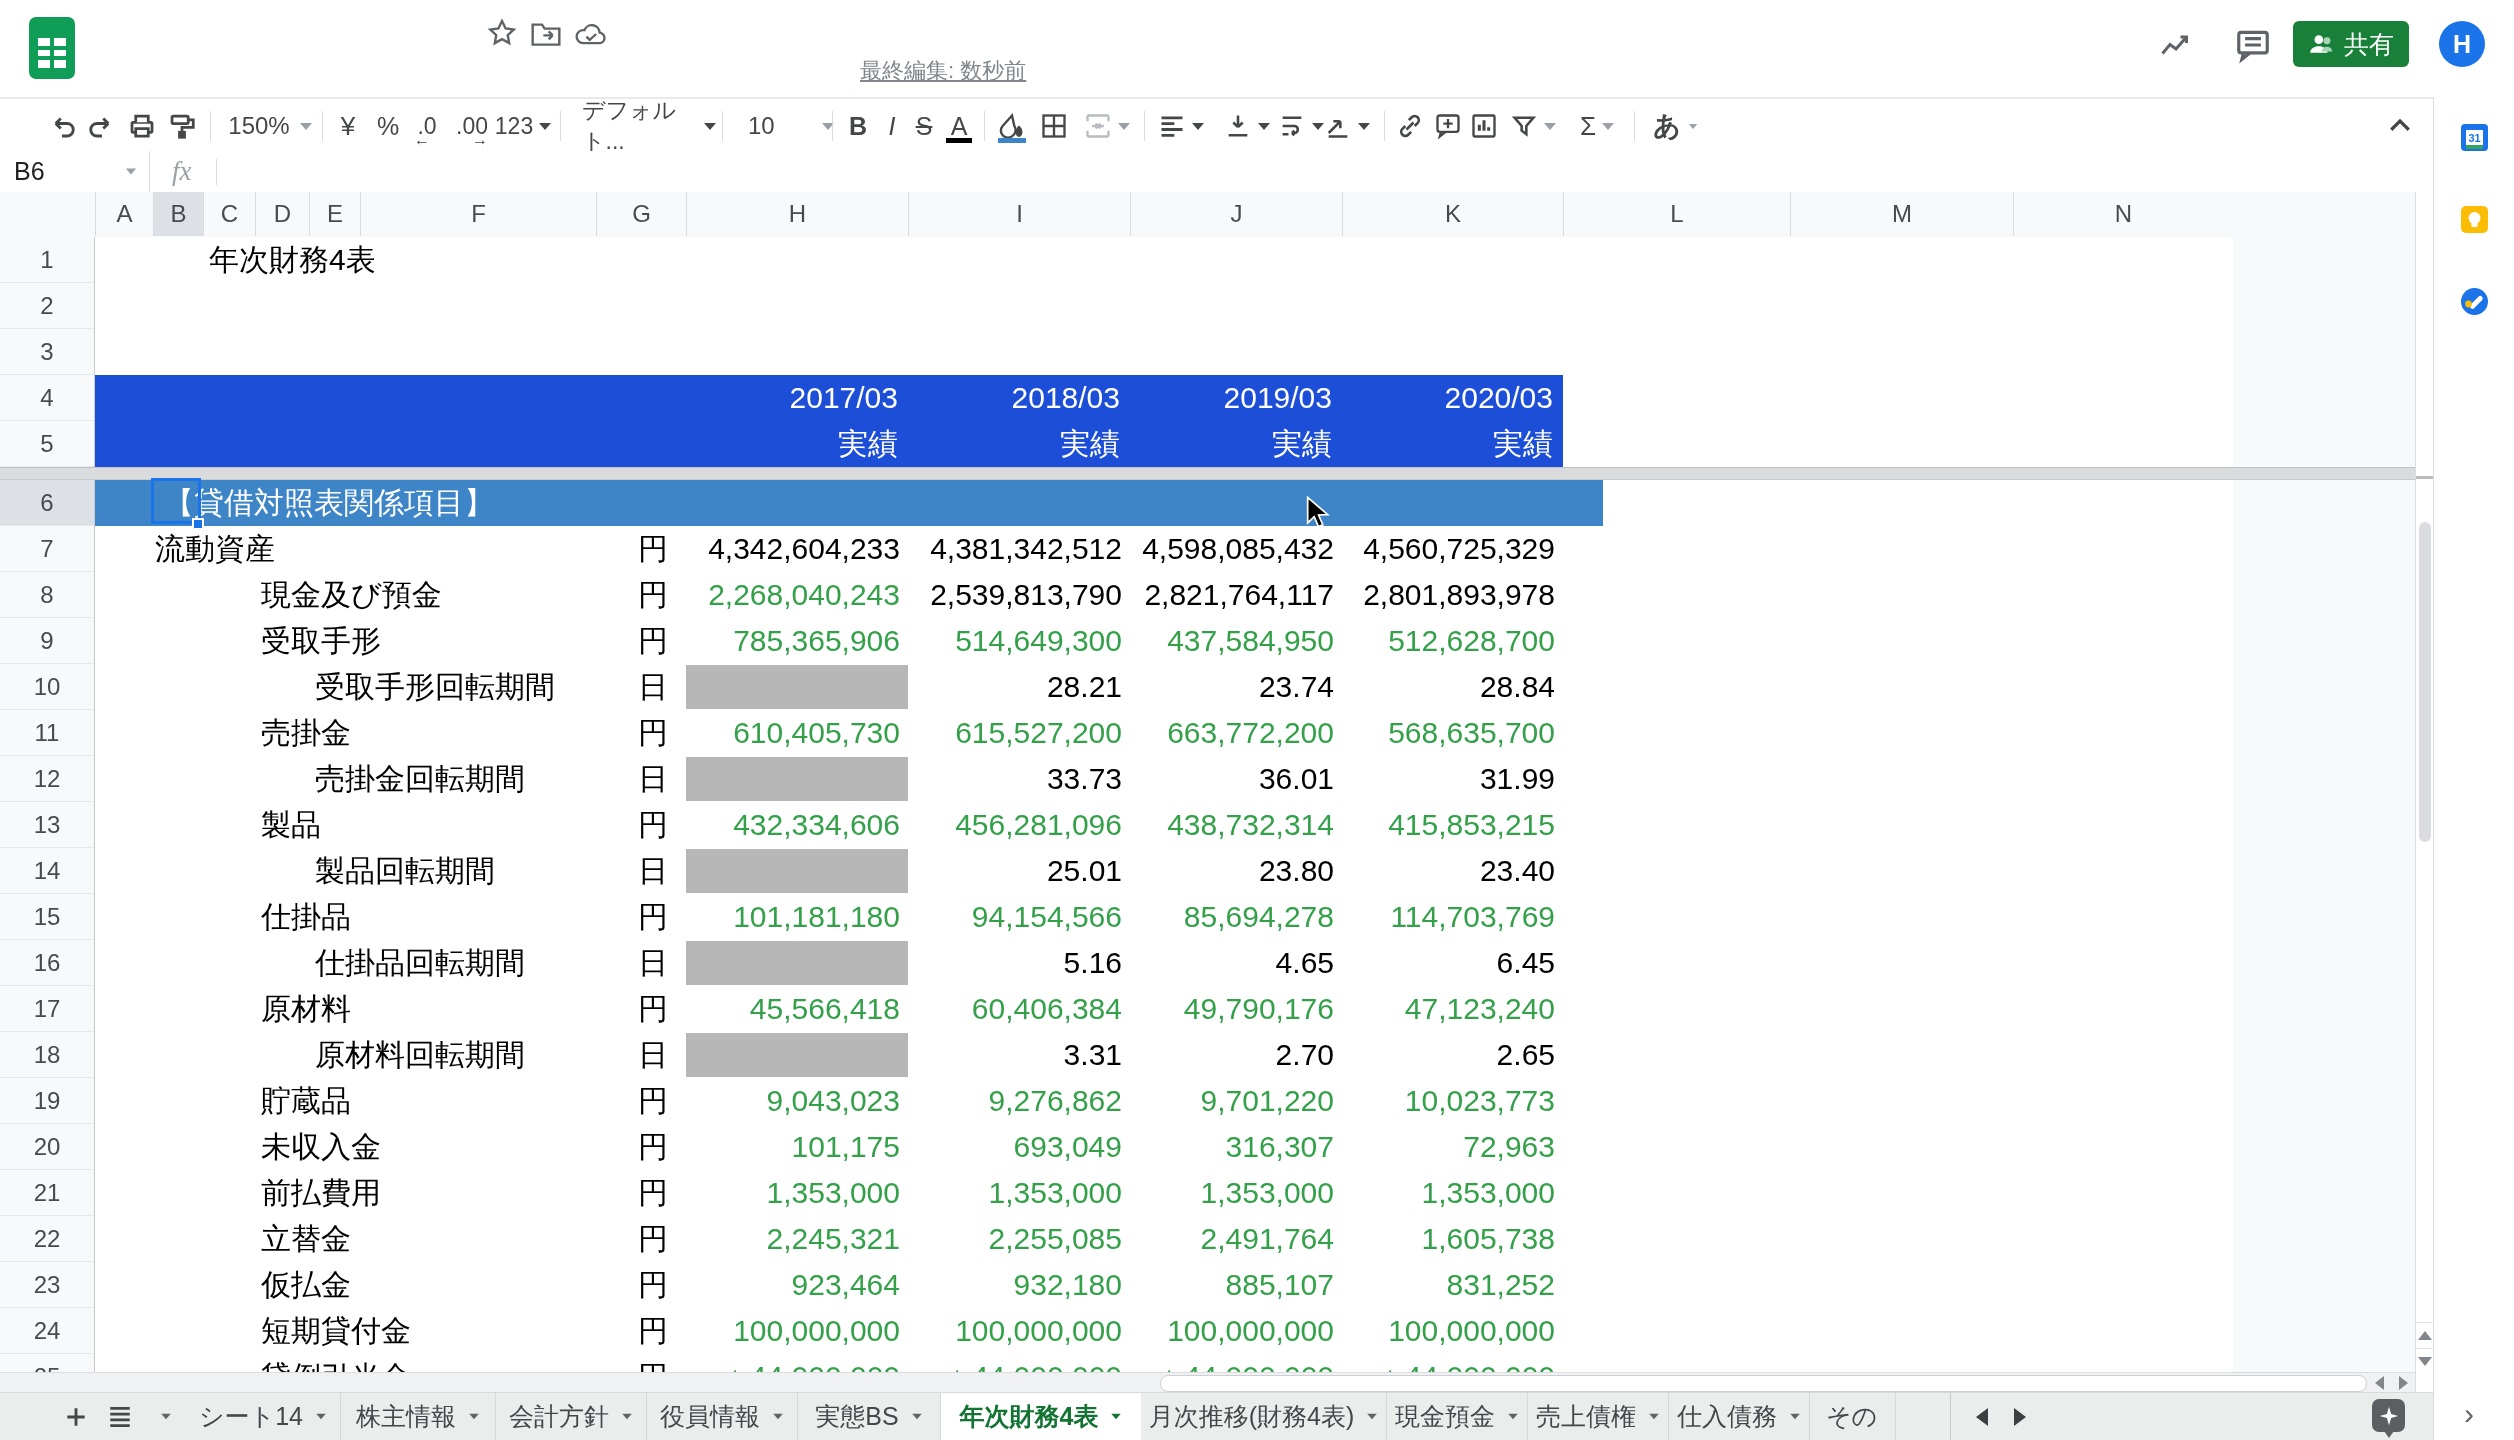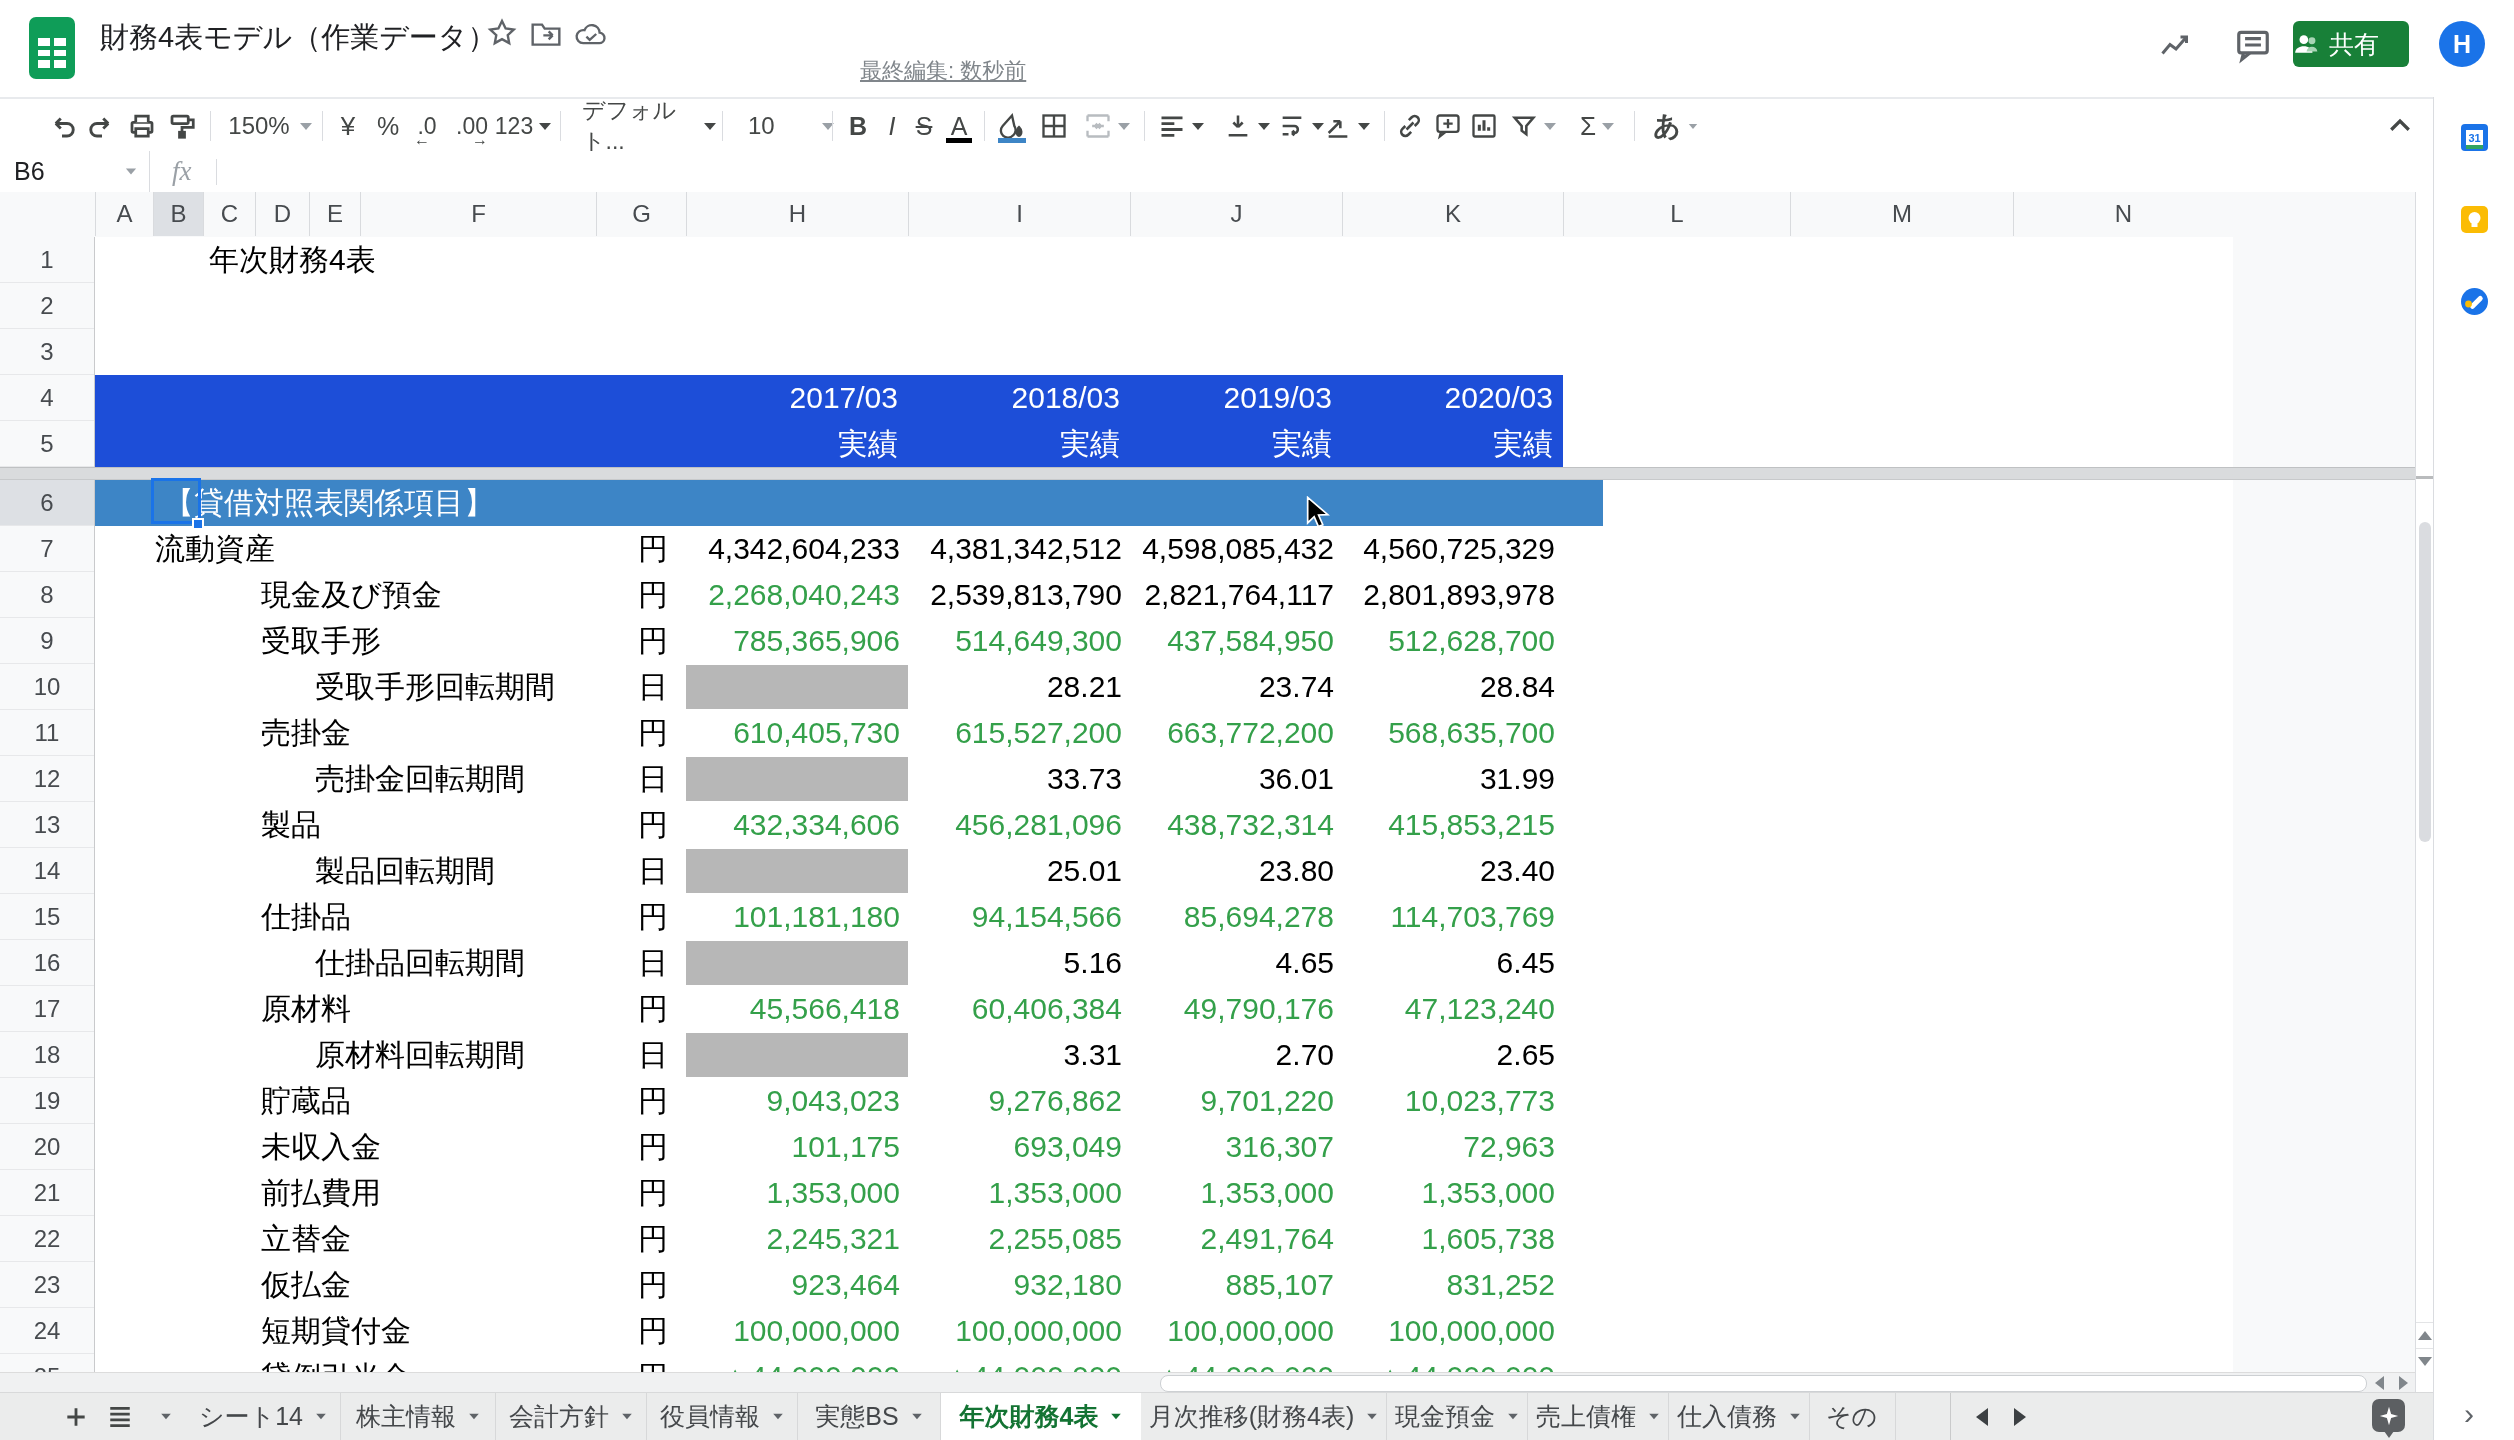--- a/index.html
+++ b/index.html
@@ -9,21 +9,21 @@
   .ni{pointer-events:none;}
   svg{display:block;}
   
   #topbar{left:0;top:0;width:2514px;height:97px;background:#fff;}
   #doc-title{left:100px;top:18px;font-size:29px;color:#202124;}
   #menubar{left:86px;top:56px;display:flex;gap:36px;font-size:23px;color:#202124;}
   #menubar span{cursor:default;}
   #last-edit{left:860px;top:56px;font-size:22px;color:#80868b;text-decoration:underline;}
   .tb-ic{color:#5f6368;}
   #share-btn{left:2293px;top:21px;width:116px;height:46px;background:#188038;border-radius:6px;
-             display:flex;align-items:center;gap:10px;color:#fff;font-size:25px;}
+             display:flex;align-items:center;justify-content:center;gap:10px;color:#fff;font-size:25px;}
   #avatar{left:2439px;top:21px;width:46px;height:46px;border-radius:50%;background:#1a73e8;color:#fff;
           display:flex;align-items:center;justify-content:center;font-size:25px;font-weight:bold;}
   
   #toolbar{left:0;top:97px;width:2433px;height:54px;background:#fff;border-top:2px solid #e8eaed;border-bottom:2px solid #e0e0e0;}
   .tbi{position:absolute;top:8px;height:38px;display:flex;align-items:center;justify-content:center;color:#444746;font-size:25px;border-radius:4px;}
   .tbsep{position:absolute;top:12px;width:1px;height:30px;background:#dadce0;}
   .caret{width:0;height:0;border-left:6px solid transparent;border-right:6px solid transparent;border-top:7px solid #444746;display:inline-block;}
   .caret.lt{border-top-color:#9aa0a6;}
   .ubar{position:absolute;left:4px;right:4px;bottom:2px;height:5px;}
   
@@ -89,21 +89,20 @@
 <body>
 
 <div id="topbar" class="abs">
   <div class="abs" style="left:28px;top:16px;">
     <svg width="48" height="64" viewBox="0 0 48 64">
       <rect x="1" y="1" width="46" height="62" rx="7" fill="#0f9d58"></rect>
       <rect x="10" y="22" width="28" height="30" fill="#fff"></rect>
       <path d="M10 32h28M10 42h28M24 22v30" stroke="#0f9d58" stroke-width="4"></path>
     </svg>
   </div>
-  <div id="doc-title" class="abs">財務4表モデル（作業データ）</div>
   <div class="abs tb-ic" style="left:486px;top:17px;">
     <svg width="32" height="32" viewBox="0 0 24 24" fill="none" stroke="#5f6368" stroke-width="1.8">
       <path d="M12 3l2.7 5.6 6.1.8-4.5 4.2 1.1 6-5.4-3-5.4 3 1.1-6L3.2 9.4l6.1-.8z"></path>
     </svg>
   </div>
   <div class="abs tb-ic" style="left:530px;top:19px;">
     <svg width="32" height="30" viewBox="0 0 24 22" fill="none" stroke="#5f6368" stroke-width="1.8">
       <path d="M2 4h7l2 3h11v12H2z"></path>
         <path d="M10 12h7m0 0l-3-3m3 3l-3 3"></path>
     </svg>

